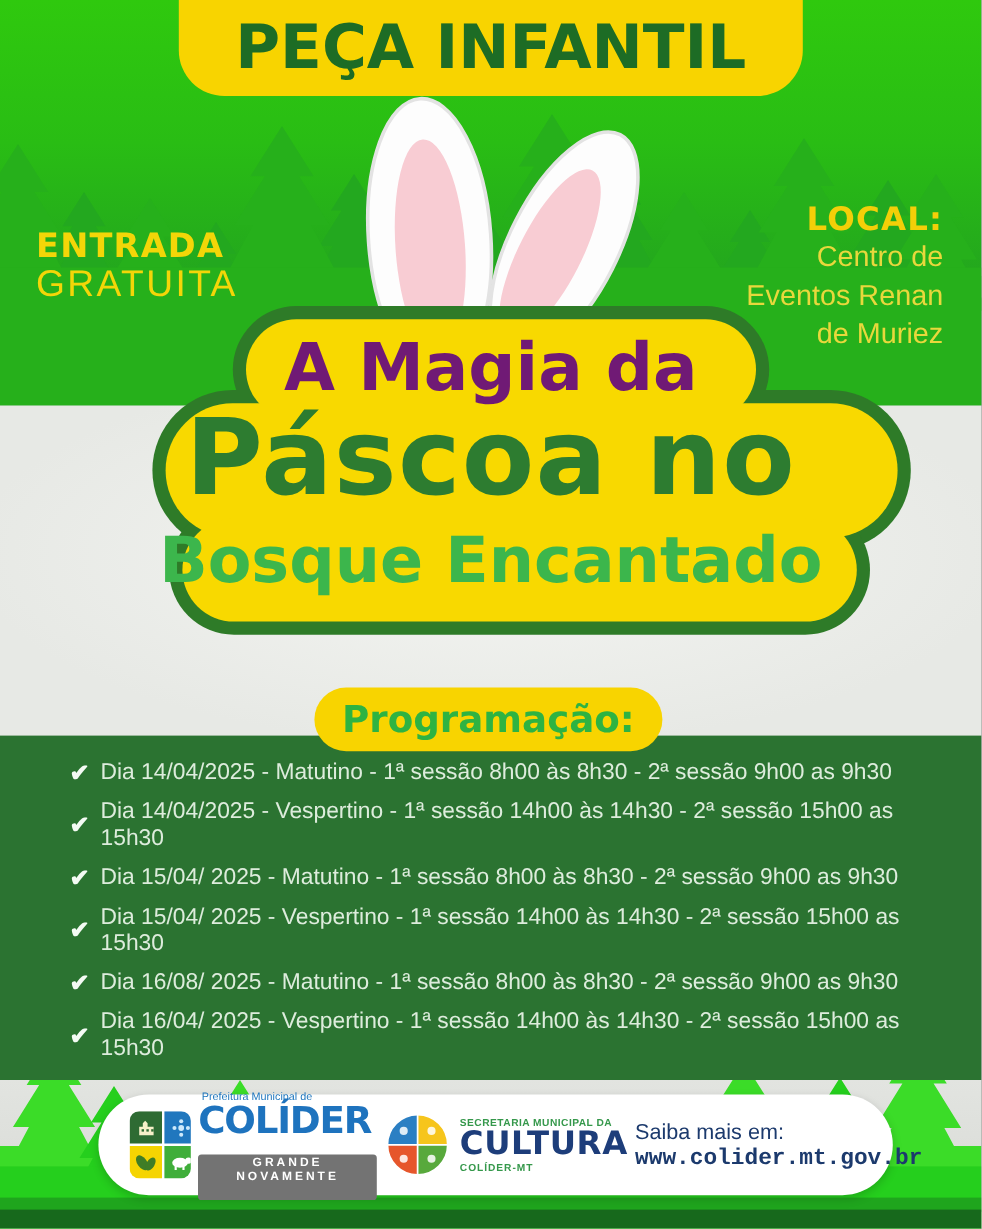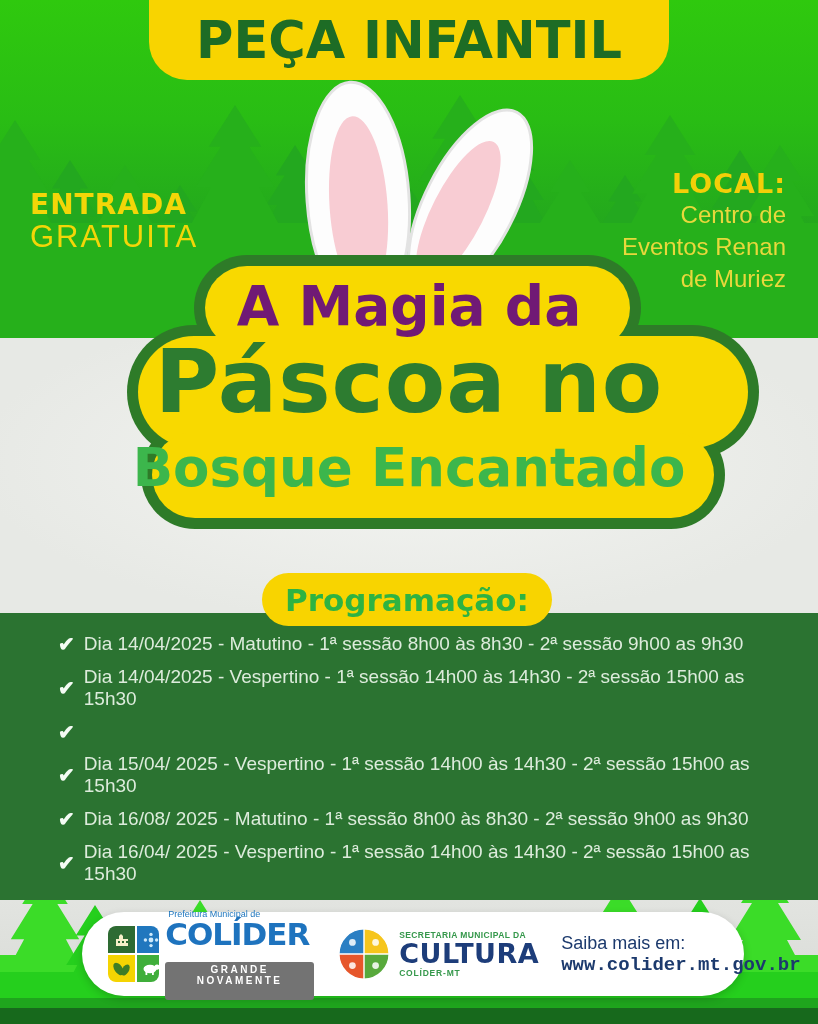--- a/index.html
+++ b/index.html
@@ -62,21 +62,21 @@
   .sched-row { display:flex; align-items:center; color:#ddecdc; font-size:19px; }
   .sched-row .check { color:#f4fbf4; font-size:20px; font-weight:bold; margin-right:9px; }
 
   
   .footer-gray { position:absolute; left:0; top:900px; width:818px; height:124px;
                  background:linear-gradient(180deg,#e2e4e0,#d7d9d5); }
   .forest-bottom { position:absolute; left:0; top:860px; width:818px; height:164px; z-index:2; }
 
   .footer-bar { position:absolute; left:82px; top:912px; width:662px; height:84px;
                 background:#ffffff; border-radius:42px; z-index:5;
-                display:flex; align-items:center; padding:0 24px 0 26px; gap:22px;
+                display:flex; align-items:center; padding:0 24px 0 26px; gap:6px;
                 box-shadow:0 3px 8px rgba(0,0,0,0.18); }
 
   .pref-logo { display:flex; align-items:center; gap:6px; }
   .tiles { display:grid; grid-template-columns:27px 27px; grid-template-rows:27px 27px;
            gap:2px; border-radius:8px; overflow:hidden; }
   .tile { display:flex; align-items:center; justify-content:center; }
   .tile-1 { background:#2e6b33; border-radius:6px 0 0 0; }
   .tile-2 { background:#2077be; border-radius:0 6px 0 0; }
   .tile-3 { background:#f5d402; border-radius:0 0 0 6px; }
   .tile-4 { background:#3fae3a; border-radius:0 0 6px 0; }
@@ -181,20 +181,21 @@
     <div class="sched-row">
       <span class="check">✔</span>
       <span>Dia 14/04/2025 - Matutino - 1ª sessão 8h00 às 8h30 - 2ª sessão 9h00 as 9h30</span>
     </div>
     <div class="sched-row">
       <span class="check">✔</span>
       <span>Dia 14/04/2025 - Vespertino - 1ª sessão 14h00 às 14h30 - 2ª sessão 15h00 as 15h30</span>
     </div>
     <div class="sched-row">
       <span class="check">✔</span>
+      <span>Dia 15/04/ 2025 - Matutino - 1ª sessão 8h00 às 8h30 - 2ª sessão 9h00 as 9h30</span>
     </div>
     <div class="sched-row">
       <span class="check">✔</span>
       <span>Dia 15/04/ 2025 - Vespertino - 1ª sessão 14h00 às 14h30 - 2ª sessão 15h00 as 15h30</span>
     </div>
     <div class="sched-row">
       <span class="check">✔</span>
       <span>Dia 16/08/ 2025 - Matutino - 1ª sessão 8h00 às 8h30 - 2ª sessão 9h00 as 9h30</span>
     </div>
     <div class="sched-row">

